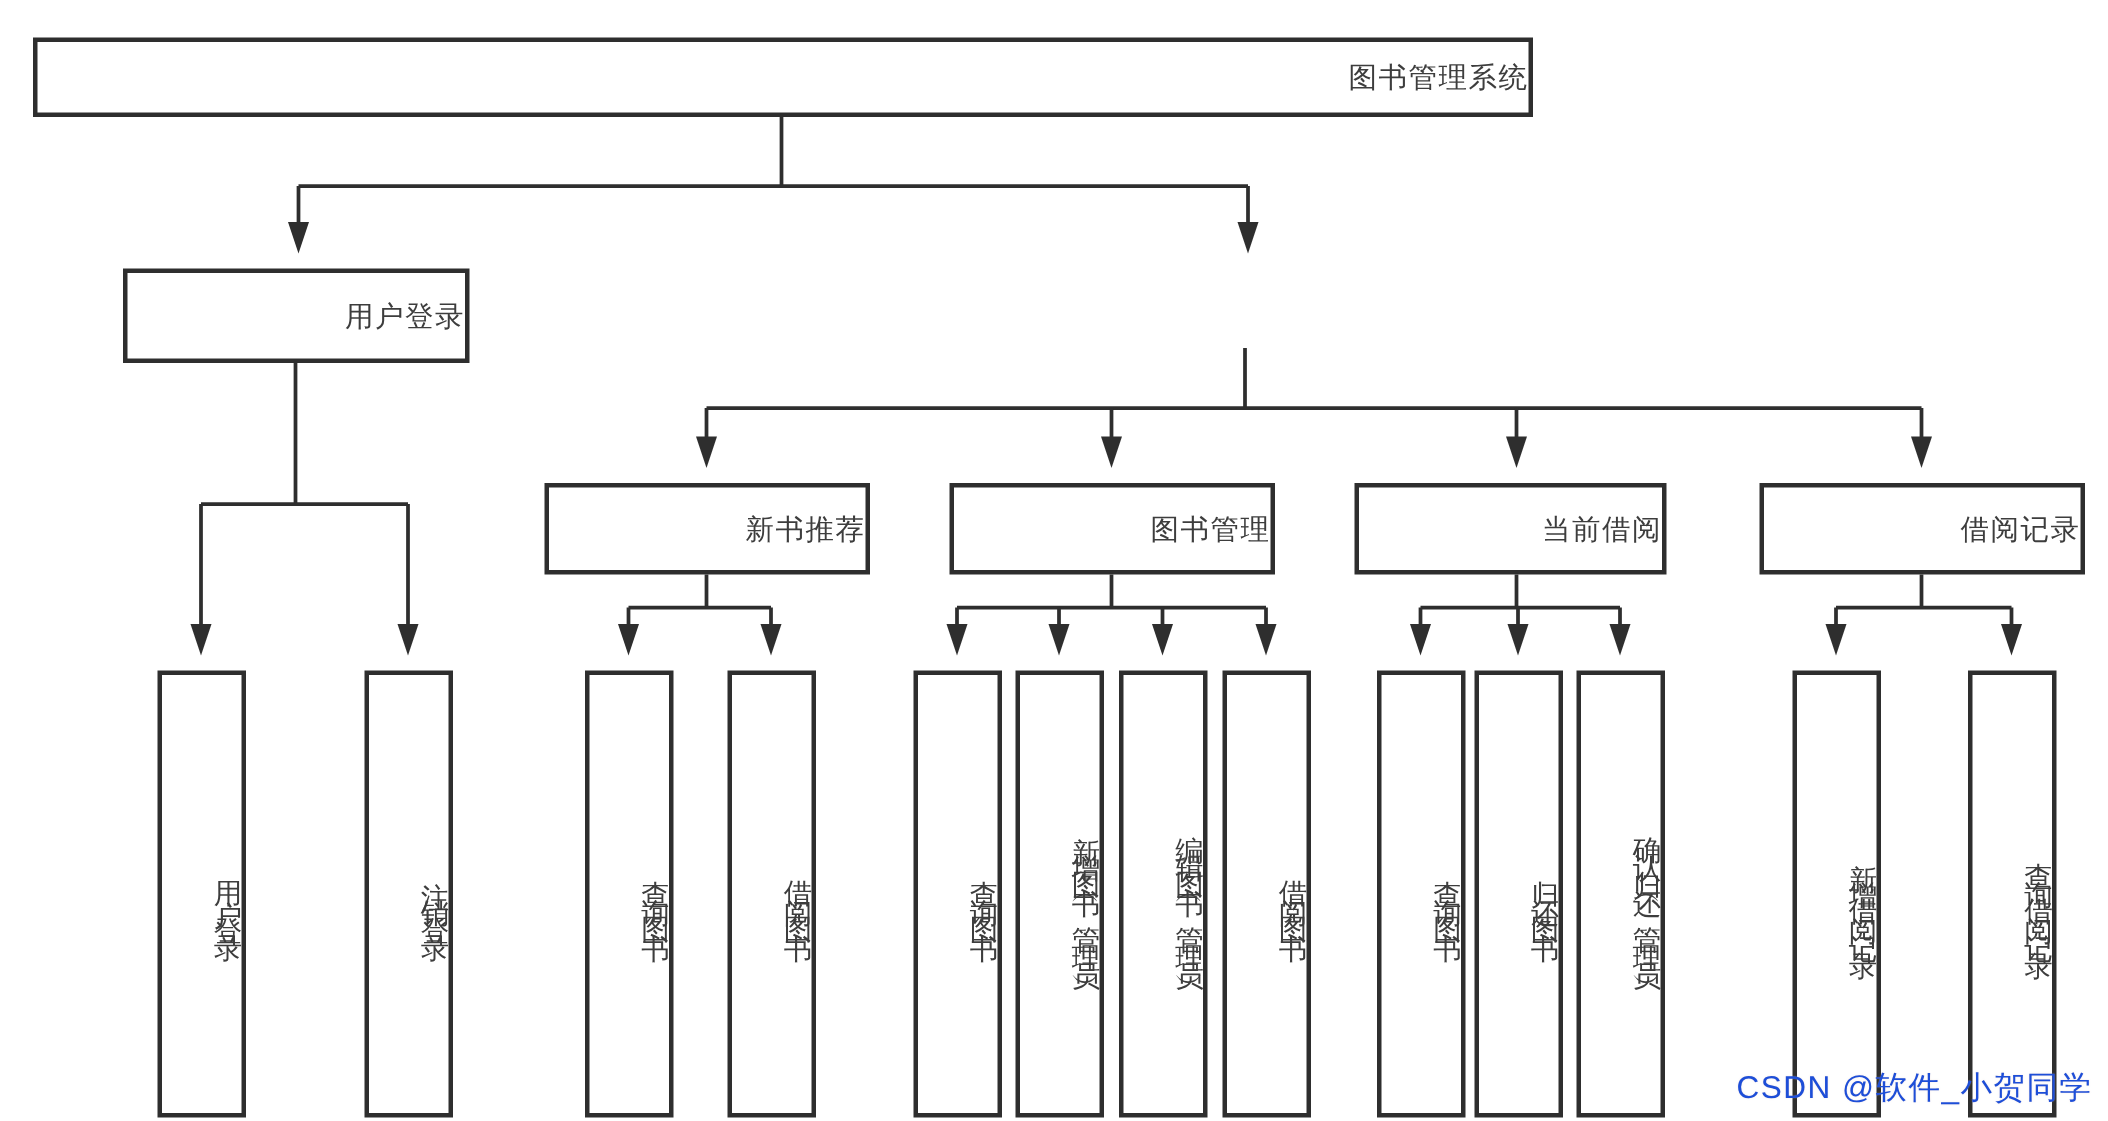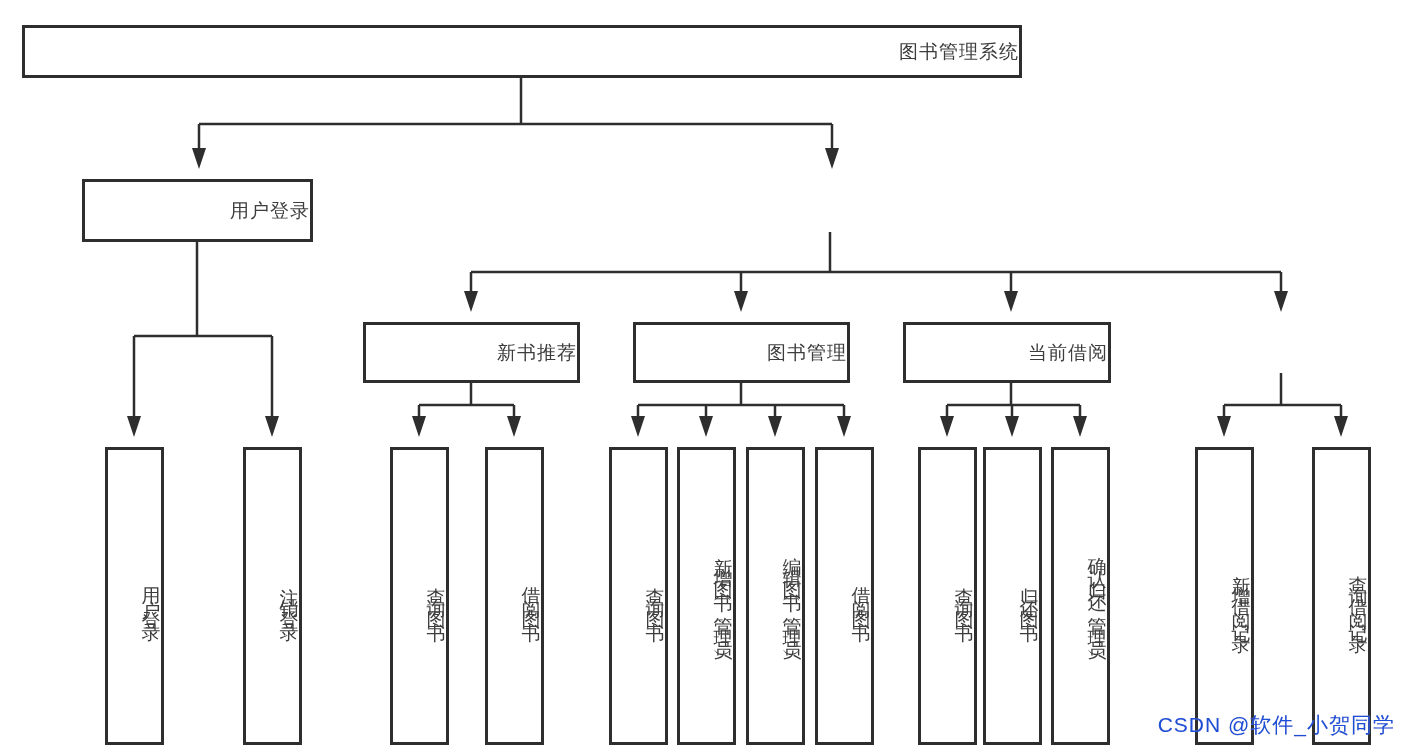--- a/index.html
+++ b/index.html
@@ -116,20 +116,23 @@
 
   <div class="node h" style="left:363px;top:312px;width:217px;height:61px;">
     <span>新书推荐</span>
   </div>
   <div class="node h" style="left:633px;top:312px;width:217px;height:61px;">
     <span>图书管理</span>
   </div>
   <div class="node h" style="left:903px;top:312px;width:208px;height:61px;">
     <span>当前借阅</span>
   </div>
+  <div class="node h" style="left:1173px;top:312px;width:217px;height:61px;">
+    <span>借阅记录</span>
+  </div>
 
   <div class="node leaf" style="left:105px;">
     <span class="vtext">用户登录</span>
   </div>
   <div class="node leaf" style="left:243px;">
     <span class="vtext">注销登录</span>
   </div>
 
   <div class="node leaf" style="left:390px;">
     <span class="vtext">查询图书</span>

